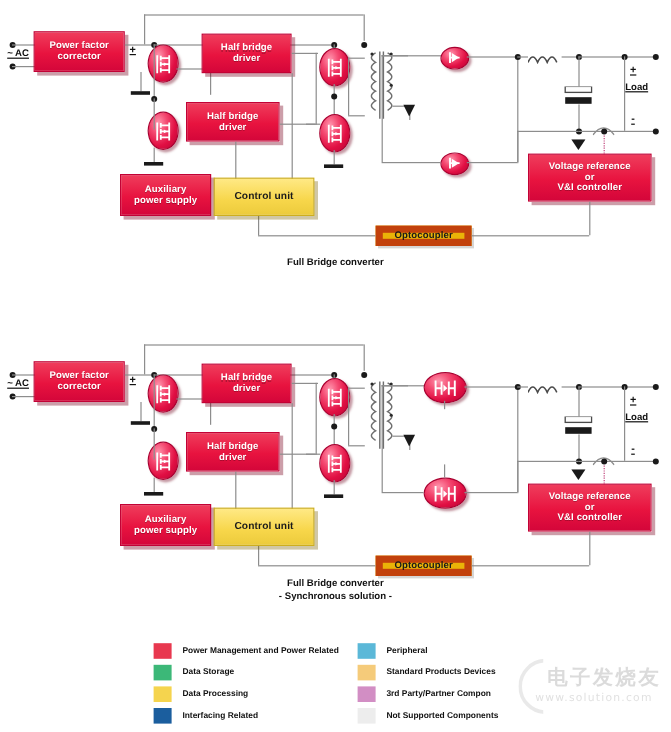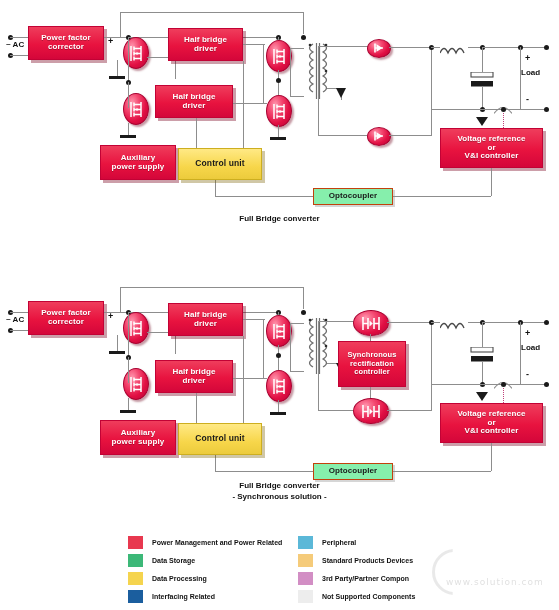--- a/index.html
+++ b/index.html
@@ -25,37 +25,37 @@
        display:flex;align-items:center;justify-content:center;
        text-align:center;line-height:1.12;
        font-weight:bold;letter-spacing:.1px;
        box-shadow:3px 3px 0 rgba(120,0,30,.38);}
   .blk.red{background:linear-gradient(180deg,#ef3d5c 0%,#e8133f 55%,#d4063a 100%);
            color:#ffffff;border:1px solid #c20235;
            text-shadow:0 1px 0 rgba(0,0,0,.25);}
   .blk.yellow{background:linear-gradient(180deg,#ffe985 0%,#f7d64a 60%,#eccb3c 100%);
               color:#1a1a1a;border:1px solid #cdae1f;
               box-shadow:3px 3px 0 rgba(120,95,0,.35);}
-  .blk.white{background:#86efac;color:#1a1a1a;border:1px solid #c2410c;
+  .blk.white{background:#eab308;color:#1a1a1a;border:6px solid #c2410c;
              box-shadow:2px 2px 0 rgba(120,120,120,.30);}
 
   
   .dev{position:absolute;border-radius:50%;
        background:radial-gradient(ellipse at 34% 28%,
                  #ff96ae 0%,#f44a72 30%,#e10f43 62%,#b30333 100%);
        border:1px solid #a80030;
        box-shadow:2px 2px 2px rgba(110,0,28,.40);
        display:flex;align-items:center;justify-content:center;}
   .dev svg{display:block;}
 
   
   .sym{position:absolute;}
 
   
-  .lbl{position:absolute;font-weight:bold;color:#111111;}
+  .lbl{position:absolute;font-weight:bold;color:#111111;text-decoration:underline;}
   .caption{position:absolute;width:559px;text-align:center;
            font-weight:bold;font-size:8px;color:#111111;line-height:1.35;}
 
   
   #legend{position:absolute;left:0;top:533px;width:559px;height:77px;}
   .lg-col{position:absolute;top:0;}
   .lg-row{position:relative;height:18px;display:flex;align-items:center;}
   .sw{width:15px;height:13px;flex:0 0 15px;}
   .lg-txt{margin-left:9px;font-size:7px;font-weight:bold;color:#111111;
           white-space:nowrap;}
@@ -378,21 +378,20 @@
       <path d="M8,3 L8,14"></path>
             <path d="M14,3 L14,14"></path>
     </g>
     <path d="M9.5,5.5 L12.8,8.5 L9.5,11.5 Z" fill="#ffffff"></path>
   </svg>
       </div>
       <div class="w wh" style="left:318px;top:135px;width:35px;"></div>
       <div class="w wv" style="left:318px;top:46px;height:89px;"></div>
       <div class="w wh" style="left:387px;top:135px;width:44px;"></div>
       <div class="w wv" style="left:431px;top:47px;height:88px;"></div>
-      <div class="blk red" style="left:338px;top:66px;width:68px;height:46px;font-size:7.5px;">Synchronous<br>rectification<br>controller</div>
       <div class="w wv" style="left:370px;top:59px;height:7px;"></div>
       <div class="w wv" style="left:370px;top:112px;height:11px;"></div>
       <div class="node" style="left:428.5px;top:44.5px;"></div>
       <div class="w wh" style="left:431px;top:47px;width:9px;"></div>
       <div class="sym" style="left:440px;top:41px;width:28px;height:10px;"><svg width="28" height="10" viewBox="0 0 28 10">
     <path d="M0,8 q4,-9 8,0 q4,-9 8,0 q4,-9 8,0" stroke="#4a4a4a" stroke-width="1.3" fill="none"></path>
   </svg></div>
       <div class="w wh" style="left:468px;top:47px;width:14px;"></div>
       <div class="node" style="left:479.5px;top:44.5px;"></div>
       <div class="w wv" style="left:482px;top:47px;height:25px;"></div>
@@ -467,14 +466,15 @@
       </div>
       <div class="lg-row">
         <div class="sw" style="background:#EDEDED;"></div>
         <div class="lg-txt">Not Supported Components</div>
       </div>
     </div>
 </div>
 
 <div id="watermark">
   <div id="wm-ring"></div>
+  <div id="wm-cn">电子发烧友</div>
   <div id="wm-url">www.solution.com</div>
 </div>
 
 </body></html>

